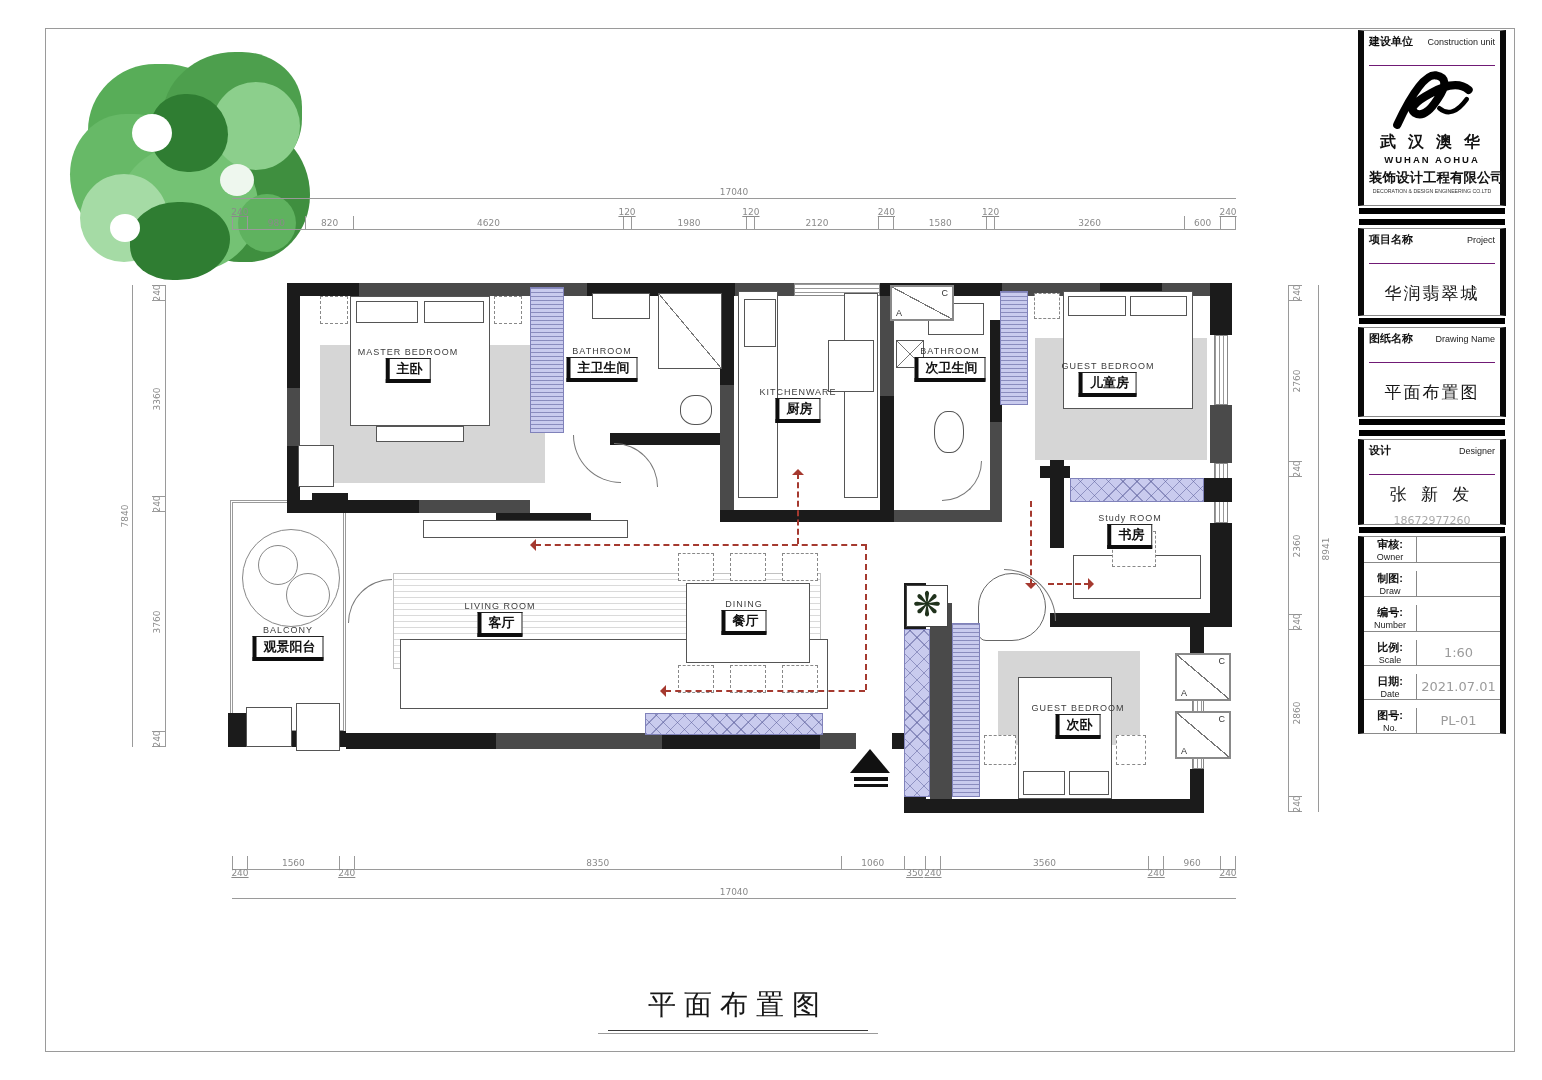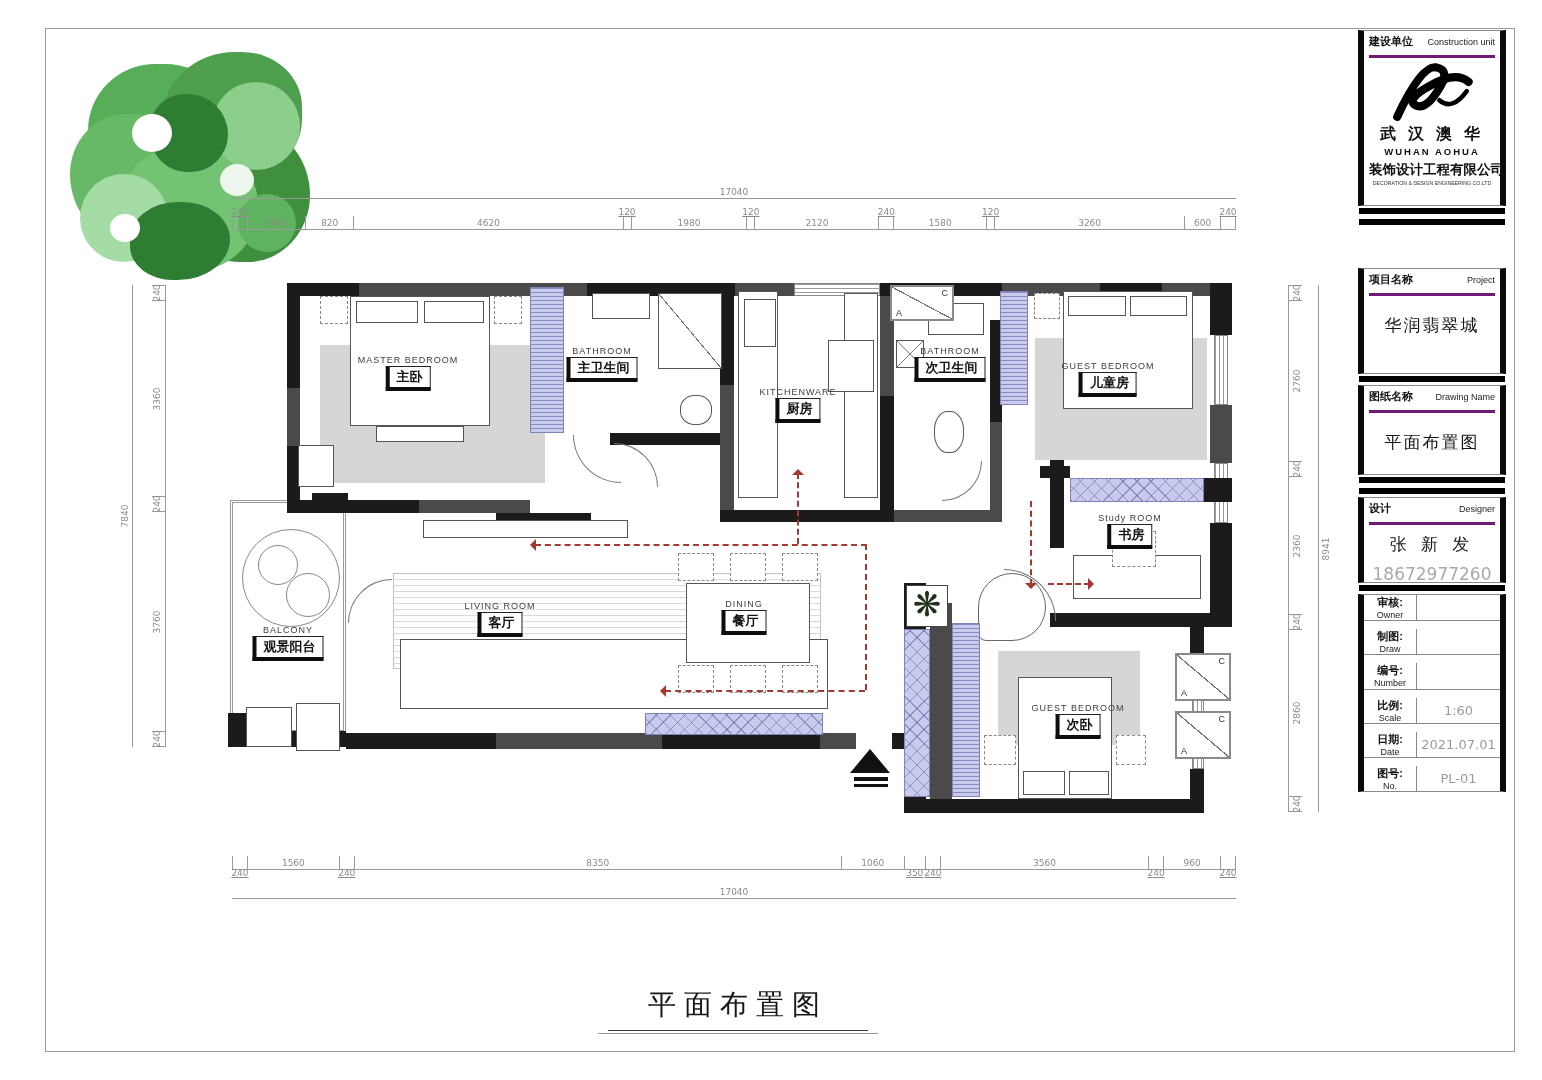--- a/index.html
+++ b/index.html
@@ -90,33 +90,33 @@
   #btitle{position:absolute;left:608px;top:986px;width:260px;text-align:center;z-index:9;
     padding-bottom:6px;border-bottom:1px solid #3a3a3a;}
   #btitle::after{content:"";position:absolute;left:-10px;right:-10px;bottom:-4px;height:1px;background:#9a9a9a;}
   #btitle span{font-size:28px;letter-spacing:8px;color:#171717;font-family:"Liberation Serif","DejaVu Serif",serif;}
 
   
   #tblock{position:absolute;left:1358px;top:30px;width:148px;display:flex;flex-direction:column;}
   .tb-sec{background:#fff;border:1px solid #8a8a8a;border-left:6px solid #0a0a0a;border-right:6px solid #0a0a0a;
     padding:3px 5px;box-sizing:border-box;position:relative;}
   .tb-bar{height:6px;background:#000;margin:2px 1px 3px;}
-  .tb-head{display:flex;justify-content:space-between;align-items:baseline;border-bottom:3px solid #701a75;padding-bottom:6px;margin-bottom:2px;}
+  .tb-head{display:flex;justify-content:space-between;align-items:baseline;border-bottom:1px solid #701a75;padding-bottom:16px;margin-bottom:2px;}
   .tb-head .zh{font-size:11px;color:#111;font-weight:bold;white-space:nowrap;}
   .tb-head .en{font-size:9px;color:#222;white-space:nowrap;margin-left:3px;}
   .logo-wrap{text-align:center;}
   .logo-wrap svg{display:block;margin:2px auto 0;}
   .co-zh{font-size:16px;letter-spacing:4px;color:#111;text-align:center;font-family:"Liberation Serif","DejaVu Serif",serif;font-weight:bold;}
   .co-en{font-size:9.5px;letter-spacing:2px;color:#111;text-align:center;margin-top:1px;font-weight:bold;}
   .co-zh2{font-size:13.5px;color:#111;text-align:center;margin-top:4px;font-weight:bold;white-space:nowrap;}
   .co-en2{font-size:5.2px;color:#333;text-align:center;margin-top:1px;white-space:nowrap;}
   .remark-text{font-size:12.2px;line-height:1.52;color:#131313;text-align:justify;text-indent:2em;font-family:"Liberation Serif","DejaVu Serif",serif;}
   .big-val{font-size:17px;color:#161616;text-align:center;letter-spacing:2px;margin-top:26px;font-family:"Liberation Serif","DejaVu Serif",serif;}
   .designer-name{font-size:17px;color:#161616;text-align:center;letter-spacing:5px;margin-top:8px;font-family:"Liberation Serif","DejaVu Serif",serif;}
-  .designer-phone{font-size:17px;color:#a9a9a9;text-align:center;margin-top:8px;font-family:"DejaVu Sans",sans-serif;}
+  .designer-phone{font-size:11px;color:#a9a9a9;text-align:center;margin-top:8px;font-family:"DejaVu Sans",sans-serif;}
   .info-table{display:flex;flex-direction:column;gap:8px;}
   .info-row{display:flex;border-bottom:1px solid #888;height:32px;}
   .info-row:last-child{border-bottom:none;}
   .info-cell-l{width:52px;border-right:1px solid #888;display:flex;flex-direction:column;justify-content:center;align-items:center;}
   .info-cell-l .zh{font-size:11px;color:#111;font-weight:bold;}
   .info-cell-l .en{font-size:9px;color:#222;}
   .info-cell-r{flex:1;display:flex;align-items:center;justify-content:center;font-size:13px;color:#9b9b9b;font-family:"DejaVu Sans",sans-serif;}
 </style>
 </head>
 <body>
@@ -171,21 +171,21 @@
     </div>
     <div class="ac" style="left:947px;top:428px;width:56px;height:48px;">
       <span class="a">A</span>
       <span class="c">C</span>
     </div>
 
     <div class="entry-tri" style="left:622px;top:466px;"></div>
     <div class="entry-bar" style="left:626px;top:494px;width:34px;height:4px;"></div>
     <div class="entry-bar" style="left:626px;top:501px;width:34px;height:3px;"></div>
 
-    <div class="rlabel" style="left:180px;top:72px;">
+    <div class="rlabel" style="left:180px;top:64px;">
       <span class="en">MASTER  BEDROOM</span>
       <span class="zh">主卧</span></div>
     <div class="rlabel" style="left:374px;top:63px;">
       <span class="en">BATHROOM</span>
       <span class="zh">主卫生间</span></div>
     <div class="rlabel" style="left:570px;top:104px;">
       <span class="en">KITCHENWARE</span>
       <span class="zh">厨房</span></div>
     <div class="rlabel" style="left:722px;top:63px;">
       <span class="en">BATHROOM</span>
@@ -467,21 +467,21 @@
       </div>
       <div class="co-zh">武 汉 澳 华</div>
       <div class="co-en">WUHAN  AOHUA</div>
       <div class="co-zh2">装饰设计工程有限公司</div>
       <div class="co-en2">DECORATION &amp; DESIGN ENGINEERING CO.LTD</div>
     </div>
     <div class="tb-bar"></div>
 
     <div class="tb-bar"></div>
 
-    <div class="tb-sec" style="height:106px;margin-top:40px;">
+    <div class="tb-sec" style="height:88px;">
       <div class="tb-head">
         <span class="zh">项目名称</span>
         <span class="en">Project</span>
       </div>
       <div class="big-val" style="margin-top:18px;">华润翡翠城</div>
     </div>
     <div class="tb-bar"></div>
 
     <div class="tb-sec" style="height:90px;">
       <div class="tb-head">

